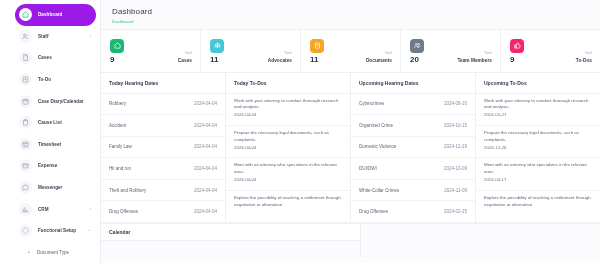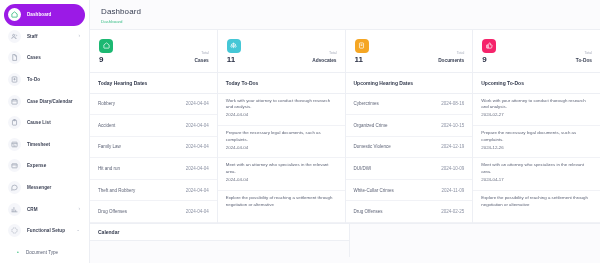--- a/index.html
+++ b/index.html
@@ -3,21 +3,21 @@
 <meta charset="utf-8">
 <style>
   * { box-sizing: border-box; margin: 0; padding: 0; }
   html, body {
     width: 600px; height: 263px;
     overflow: hidden;
     background: #ffffff;
     font-family: "Liberation Sans", sans-serif;
     color: #2b2b3a;
   }
-  .app { display: flex; width: 600px; height: 263px; }
+  .app { display: flex; width: 600px; height: 263px; padding-left: 11px; }
 
   
   .sidebar {
     width: 90px; height: 263px; flex: 0 0 90px;
     background: #ffffff;
     border-right: 1px solid #eceef3;
     padding: 4px 4px 0 4px;
     overflow: hidden;
   }
   .nav-item {
@@ -273,20 +273,31 @@
           <span class="stat-ico" style="background:#f5a623">
             <svg viewBox="0 0 24 24" fill="none" stroke="currentColor" stroke-width="2.4">
               <rect x="5" y="3" width="14" height="18" rx="2"></rect>
               <path d="M9 8h6M9 12h6"></path>
             </svg>
           </span>
           <span class="stat-meta"><span class="stat-kicker">Total</span><span class="stat-label" style="display:block">Documents</span></span>
           <span class="stat-value">11</span>
         </div>
         <div class="stat">
+          <span class="stat-ico" style="background:#6f7a86">
+            <svg viewBox="0 0 24 24" fill="none" stroke="currentColor" stroke-width="2.4">
+              <circle cx="8" cy="8" r="3"></circle>
+              <circle cx="16" cy="8" r="3"></circle>
+              <path d="M2 20a6 6 0 0 1 12 0M14 20a6 6 0 0 1 8-5"></path>
+            </svg>
+          </span>
+          <span class="stat-meta"><span class="stat-kicker">Total</span><span class="stat-label" style="display:block">Team Members</span></span>
+          <span class="stat-value">20</span>
+        </div>
+        <div class="stat">
           <span class="stat-ico" style="background:#f5246b">
             <svg viewBox="0 0 24 24" fill="none" stroke="currentColor" stroke-width="2.4">
               <path d="M7 21V10l5-7a2 2 0 0 1 3 2l-1 5h5a2 2 0 0 1 2 2.4l-1.6 7A2 2 0 0 1 17 21z"></path>
               <rect x="2" y="10" width="5" height="11" rx="1"></rect>
             </svg>
           </span>
           <span class="stat-meta"><span class="stat-kicker">Total</span><span class="stat-label" style="display:block">To-Dos</span></span>
           <span class="stat-value">9</span>
         </div>
       </div>

